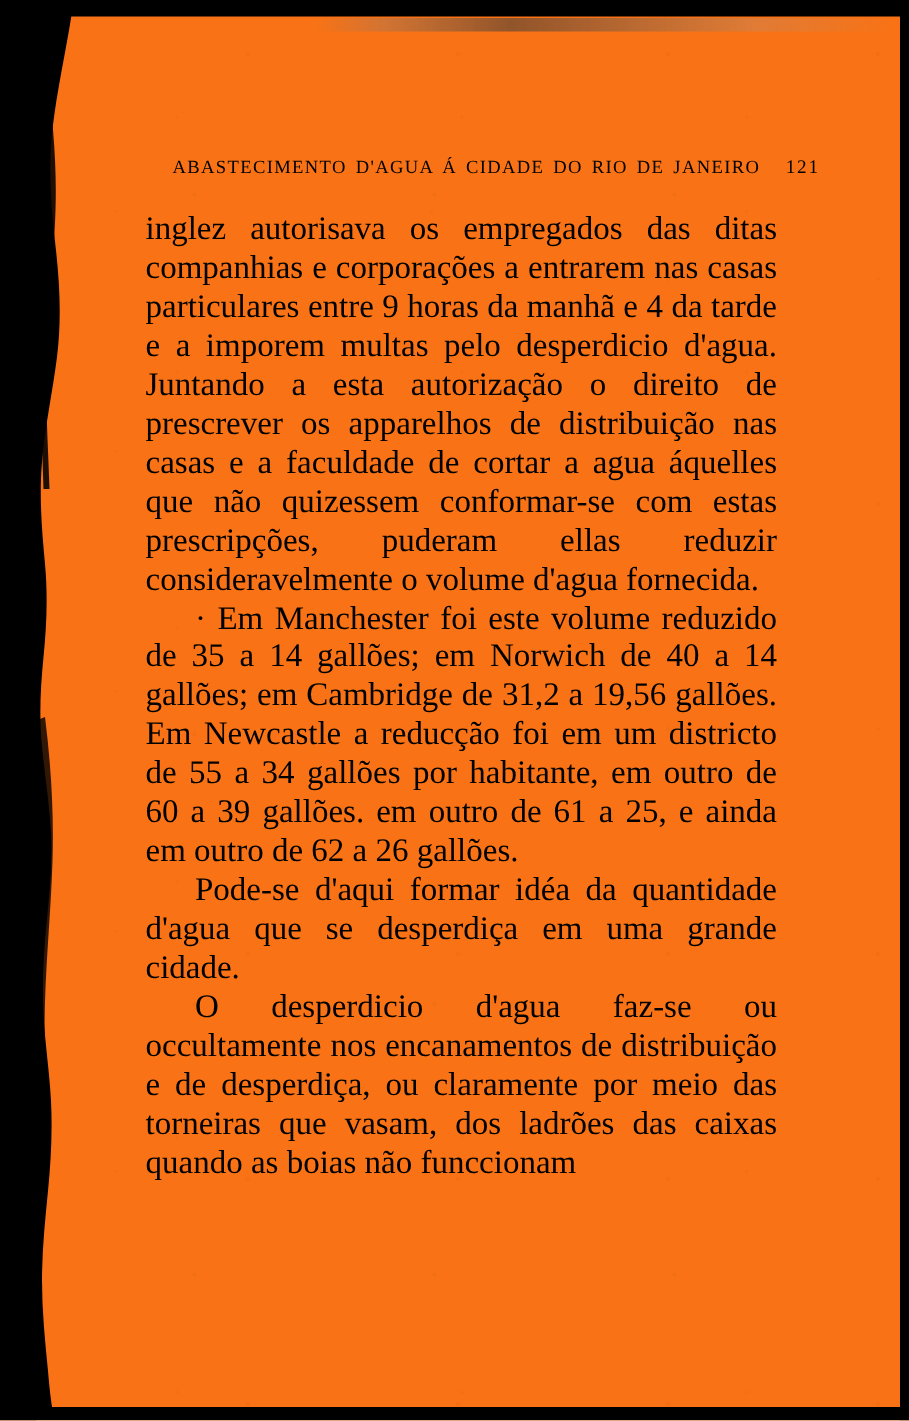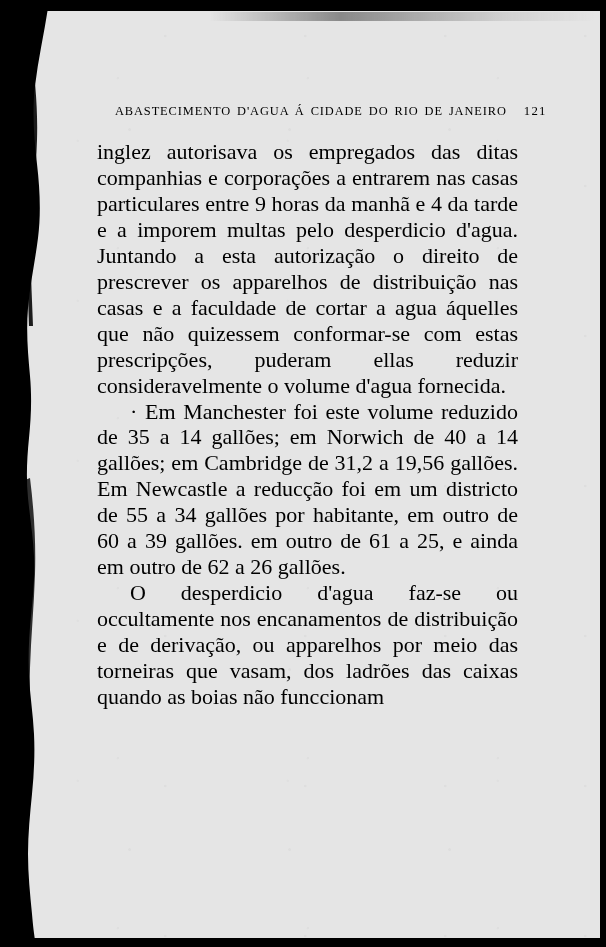--- a/index.html
+++ b/index.html
@@ -5,21 +5,21 @@
   html, body {
     margin: 0;
     padding: 0;
     background: #ffffff;
   }
   #page {
     position: relative;
     width: 606px;
     height: 947px;
     overflow: hidden;
-    background: #e5e5e5;
+    background: #f97316;
     font-family: "Liberation Serif", "DejaVu Serif", serif;
     color: #000000;
   }
 
   
   .scan-border {
     position: absolute;
     background: #000000;
     z-index: 5;
   }
@@ -170,18 +170,19 @@
     <div id="running-head">
       <span id="running-head-title">ABASTECIMENTO D'AGUA Á CIDADE DO RIO DE JANEIRO</span>
       <span id="running-head-folio">121</span>
     </div>
 
     <p class="para no-indent">inglez autorisava os empregados das ditas companhias e corporações a entrarem nas casas particulares entre 9 horas da manhã e 4 da tarde e a imporem multas pelo desperdicio d'agua. Juntando a esta autorização o direito de prescrever os apparelhos de distribuição nas casas e a faculdade de cortar a agua áquelles que não quizessem conformar-se com estas prescripções, puderam ellas reduzir consideravelmente o volume d'agua fornecida.</p>
 
     <p class="para lead-dot">· Em Manchester foi este volume reduzido de 35 a 14 gallões; em Norwich de 40 a 14 gallões; em Cambridge de 31,2 a 19,56 gallões. Em Newcastle a reducção foi em um districto de 55 a 34 gallões por habitante, em outro de 60 a 39 gallões. em outro de 61 a 25, e ainda em outro de 62 a 26 gallões.</p>
 
 
+    <p class="para">Pode-se d'aqui formar idéa da quantidade d'agua que se desperdiça em uma grande cidade.</p>
 
 
-    <p class="para">O desperdicio d'agua faz-se ou occultamente nos encanamentos de distribuição e de derivação, ou apparelhos por meio das torneiras que vasam, dos ladrões das caixas quando as boias não funccionam</p>
+    <p class="para">O desperdicio d'agua faz-se ou occultamente nos encanamentos de distribuição e de desperdiça, ou claramente por meio das torneiras que vasam, dos ladrões das caixas quando as boias não funccionam</p>
 
   </div>
 </div>
 
 </body></html>

